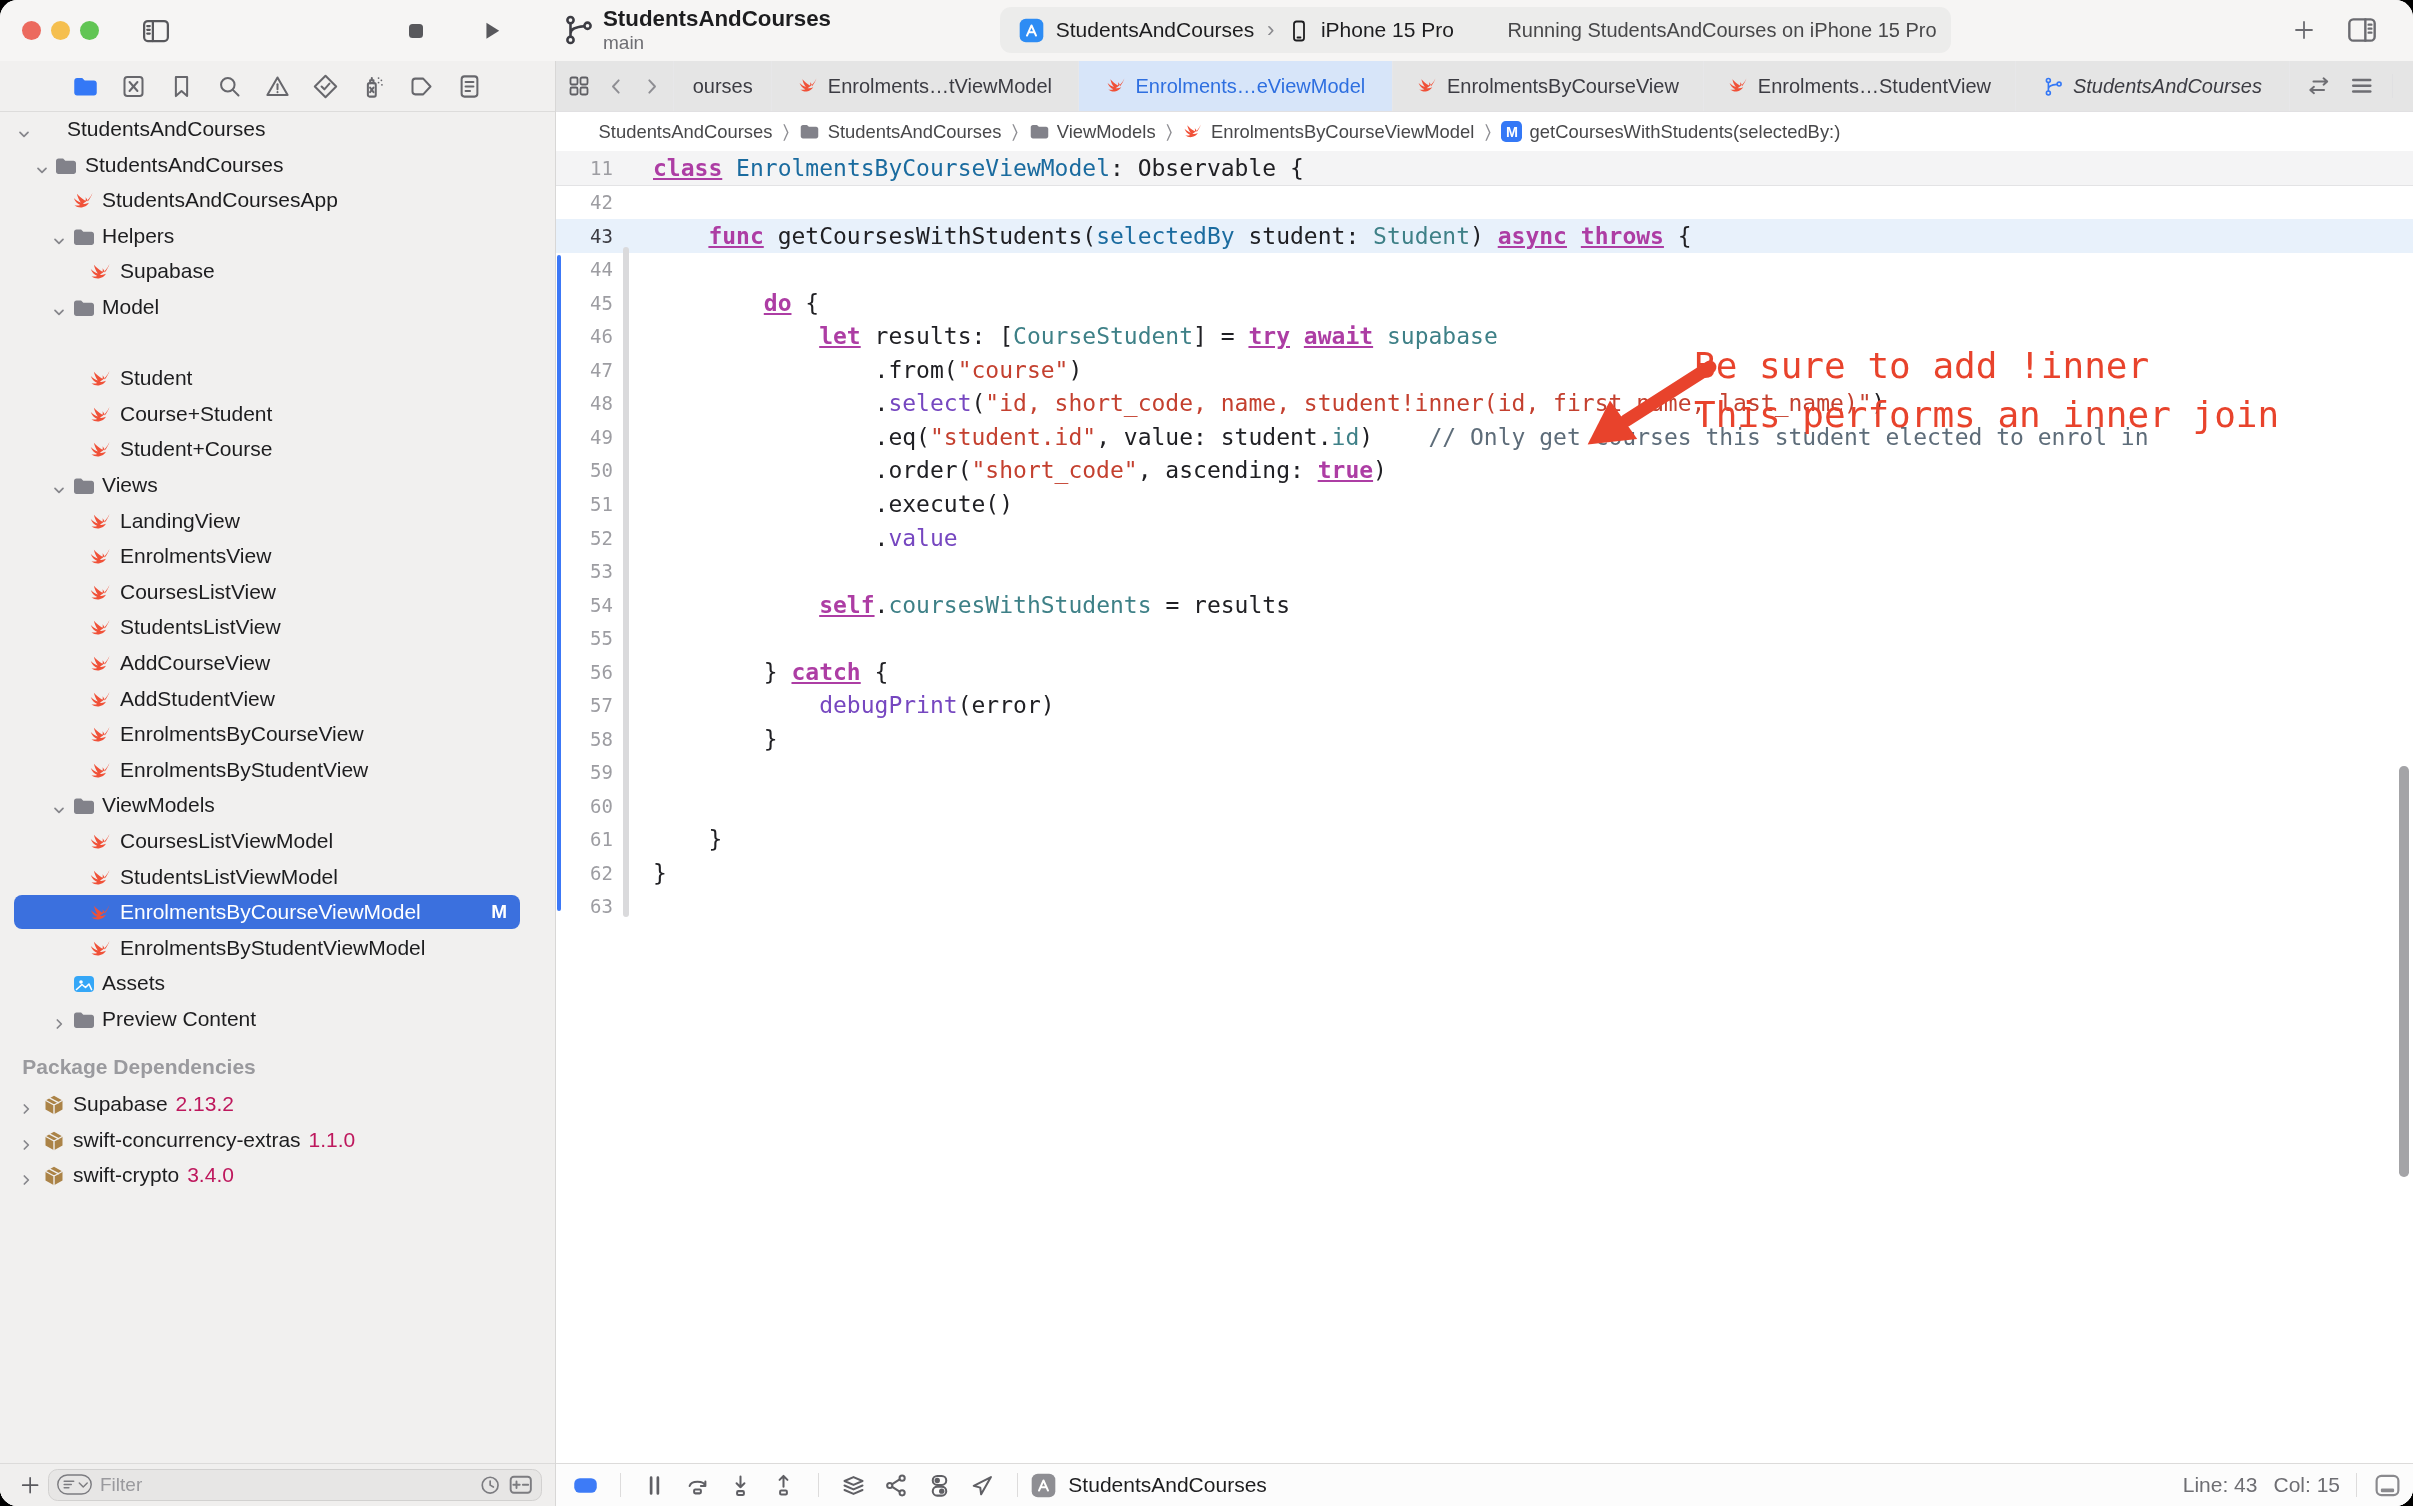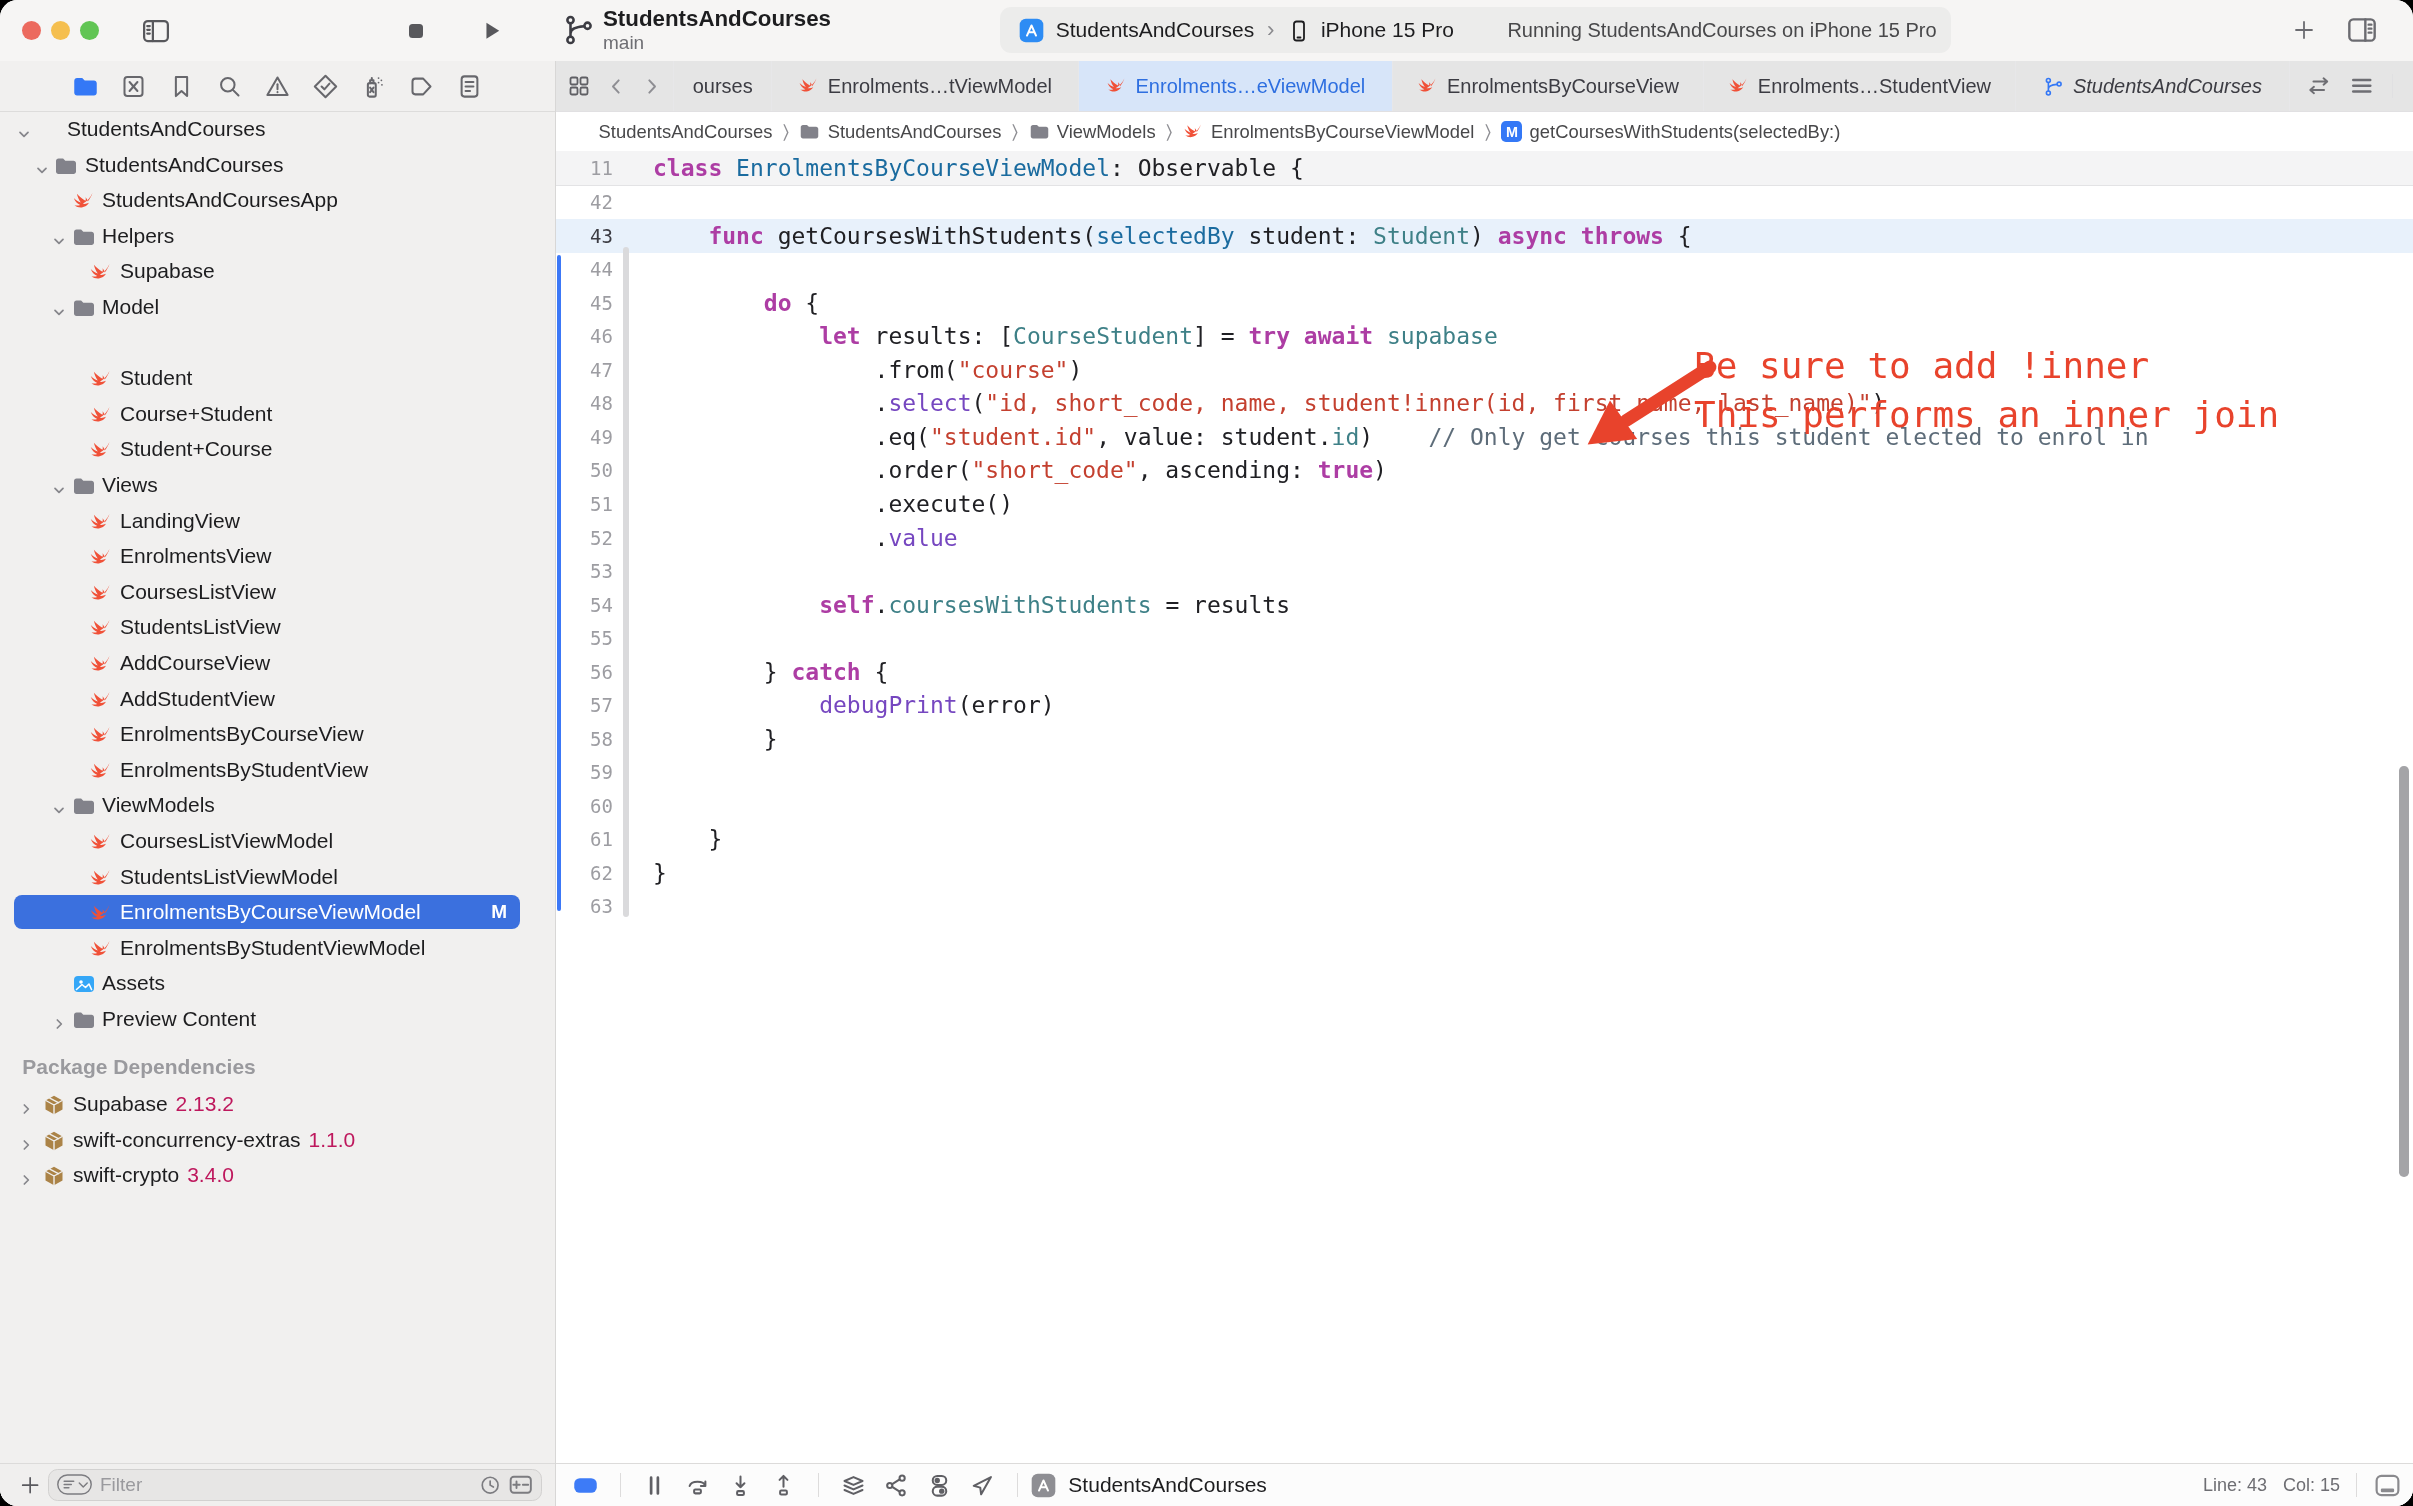--- a/index.html
+++ b/index.html
@@ -52,39 +52,39 @@
   .csep{color:#8e8e93;margin:0 10.4px;font-size:19px;}
   .mb{display:inline-flex;width:21px;height:21px;border-radius:4.8px;background:#3478f6;color:#fff;font-weight:bold;font-size:14.4px;align-items:center;justify-content:center;}
 
   .codewrap{position:absolute;left:0;top:90px;right:0;bottom:42px;overflow:hidden;font-family:"DejaVu Sans Mono",monospace;font-size:23px;}
   .stickyhdr{position:absolute;left:0;top:0;right:0;height:34px;background:#f4f4f5;border-bottom:0.8px solid #e3e3e5;z-index:3;}
   .crow{position:absolute;left:0;right:0;height:34px;line-height:34px;white-space:pre;}
   .crow.cur{background:#e8f1fb;}
   .gut{position:absolute;left:8px;width:49px;text-align:right;font-size:19px;color:#9d9da2;}
   .crow.cur .gut{color:#3c3c43;}
   .ctext{position:absolute;left:97px;white-space:pre;}
-  .tok-k{color:#ad3da4;font-weight:bold;}
+  .tok-k{color:#ad3da4;font-weight:bold;text-decoration:underline;}
   .tok-s{color:#c4402f;}
   .tok-t{color:#3e8087;}
   .tok-f{color:#7647c0;}
   .tok-d{color:#1a6b9f;}
   .tok-c{color:#5d6c79;}
   .tok-p{color:#202024;}
   .changebar{position:absolute;left:0.8px;width:4px;border-radius:2.4px;background:#3c78f7;z-index:4;}
   .foldbar{position:absolute;left:67px;width:5.6px;border-radius:3.2px;background:#dadadc;z-index:2;}
   .annot{position:absolute;color:#e8432c;font-size:36px;line-height:49px;z-index:5;white-space:nowrap;}
   .arrowsvg{position:absolute;z-index:5;}
   .scrollthumb{position:absolute;right:4px;width:9.6px;border-radius:4.8px;background:rgba(90,90,95,.55);z-index:6;}
 
   .debugbar{position:absolute;left:0;bottom:0;right:0;height:42px;background:#fcfcfc;border-top:0.8px solid #dcdbda;display:flex;align-items:center;padding-left:8px;color:#5f5f64;}
   .dsep{width:0.8px;height:24px;background:#dddcdc;margin:0 12.8px;}
   .dbtn{width:27px;height:27px;margin:0 8px;}
   .dbtn svg{width:27px;height:27px;}
   .dapp{display:flex;align-items:center;gap:11.2px;font-size:21px;color:#1d1d1f;}
-  .statusright{position:absolute;right:11.2px;bottom:0;height:42px;display:flex;align-items:center;gap:16px;font-size:18px;color:#6e6e73;}
+  .statusright{position:absolute;right:11.2px;bottom:0;height:42px;display:flex;align-items:center;gap:16px;font-size:21px;color:#6e6e73;}
 </style>
 </head>
 <body>
 
 <div class="window">
 
   <div class="toolbar">
     <div class="tl" style="left:22.3px;background:#ec6a5e"></div>
     <div class="tl" style="left:51px;background:#f5bf4f"></div>
     <div class="tl" style="left:80px;background:#61c554"></div>

